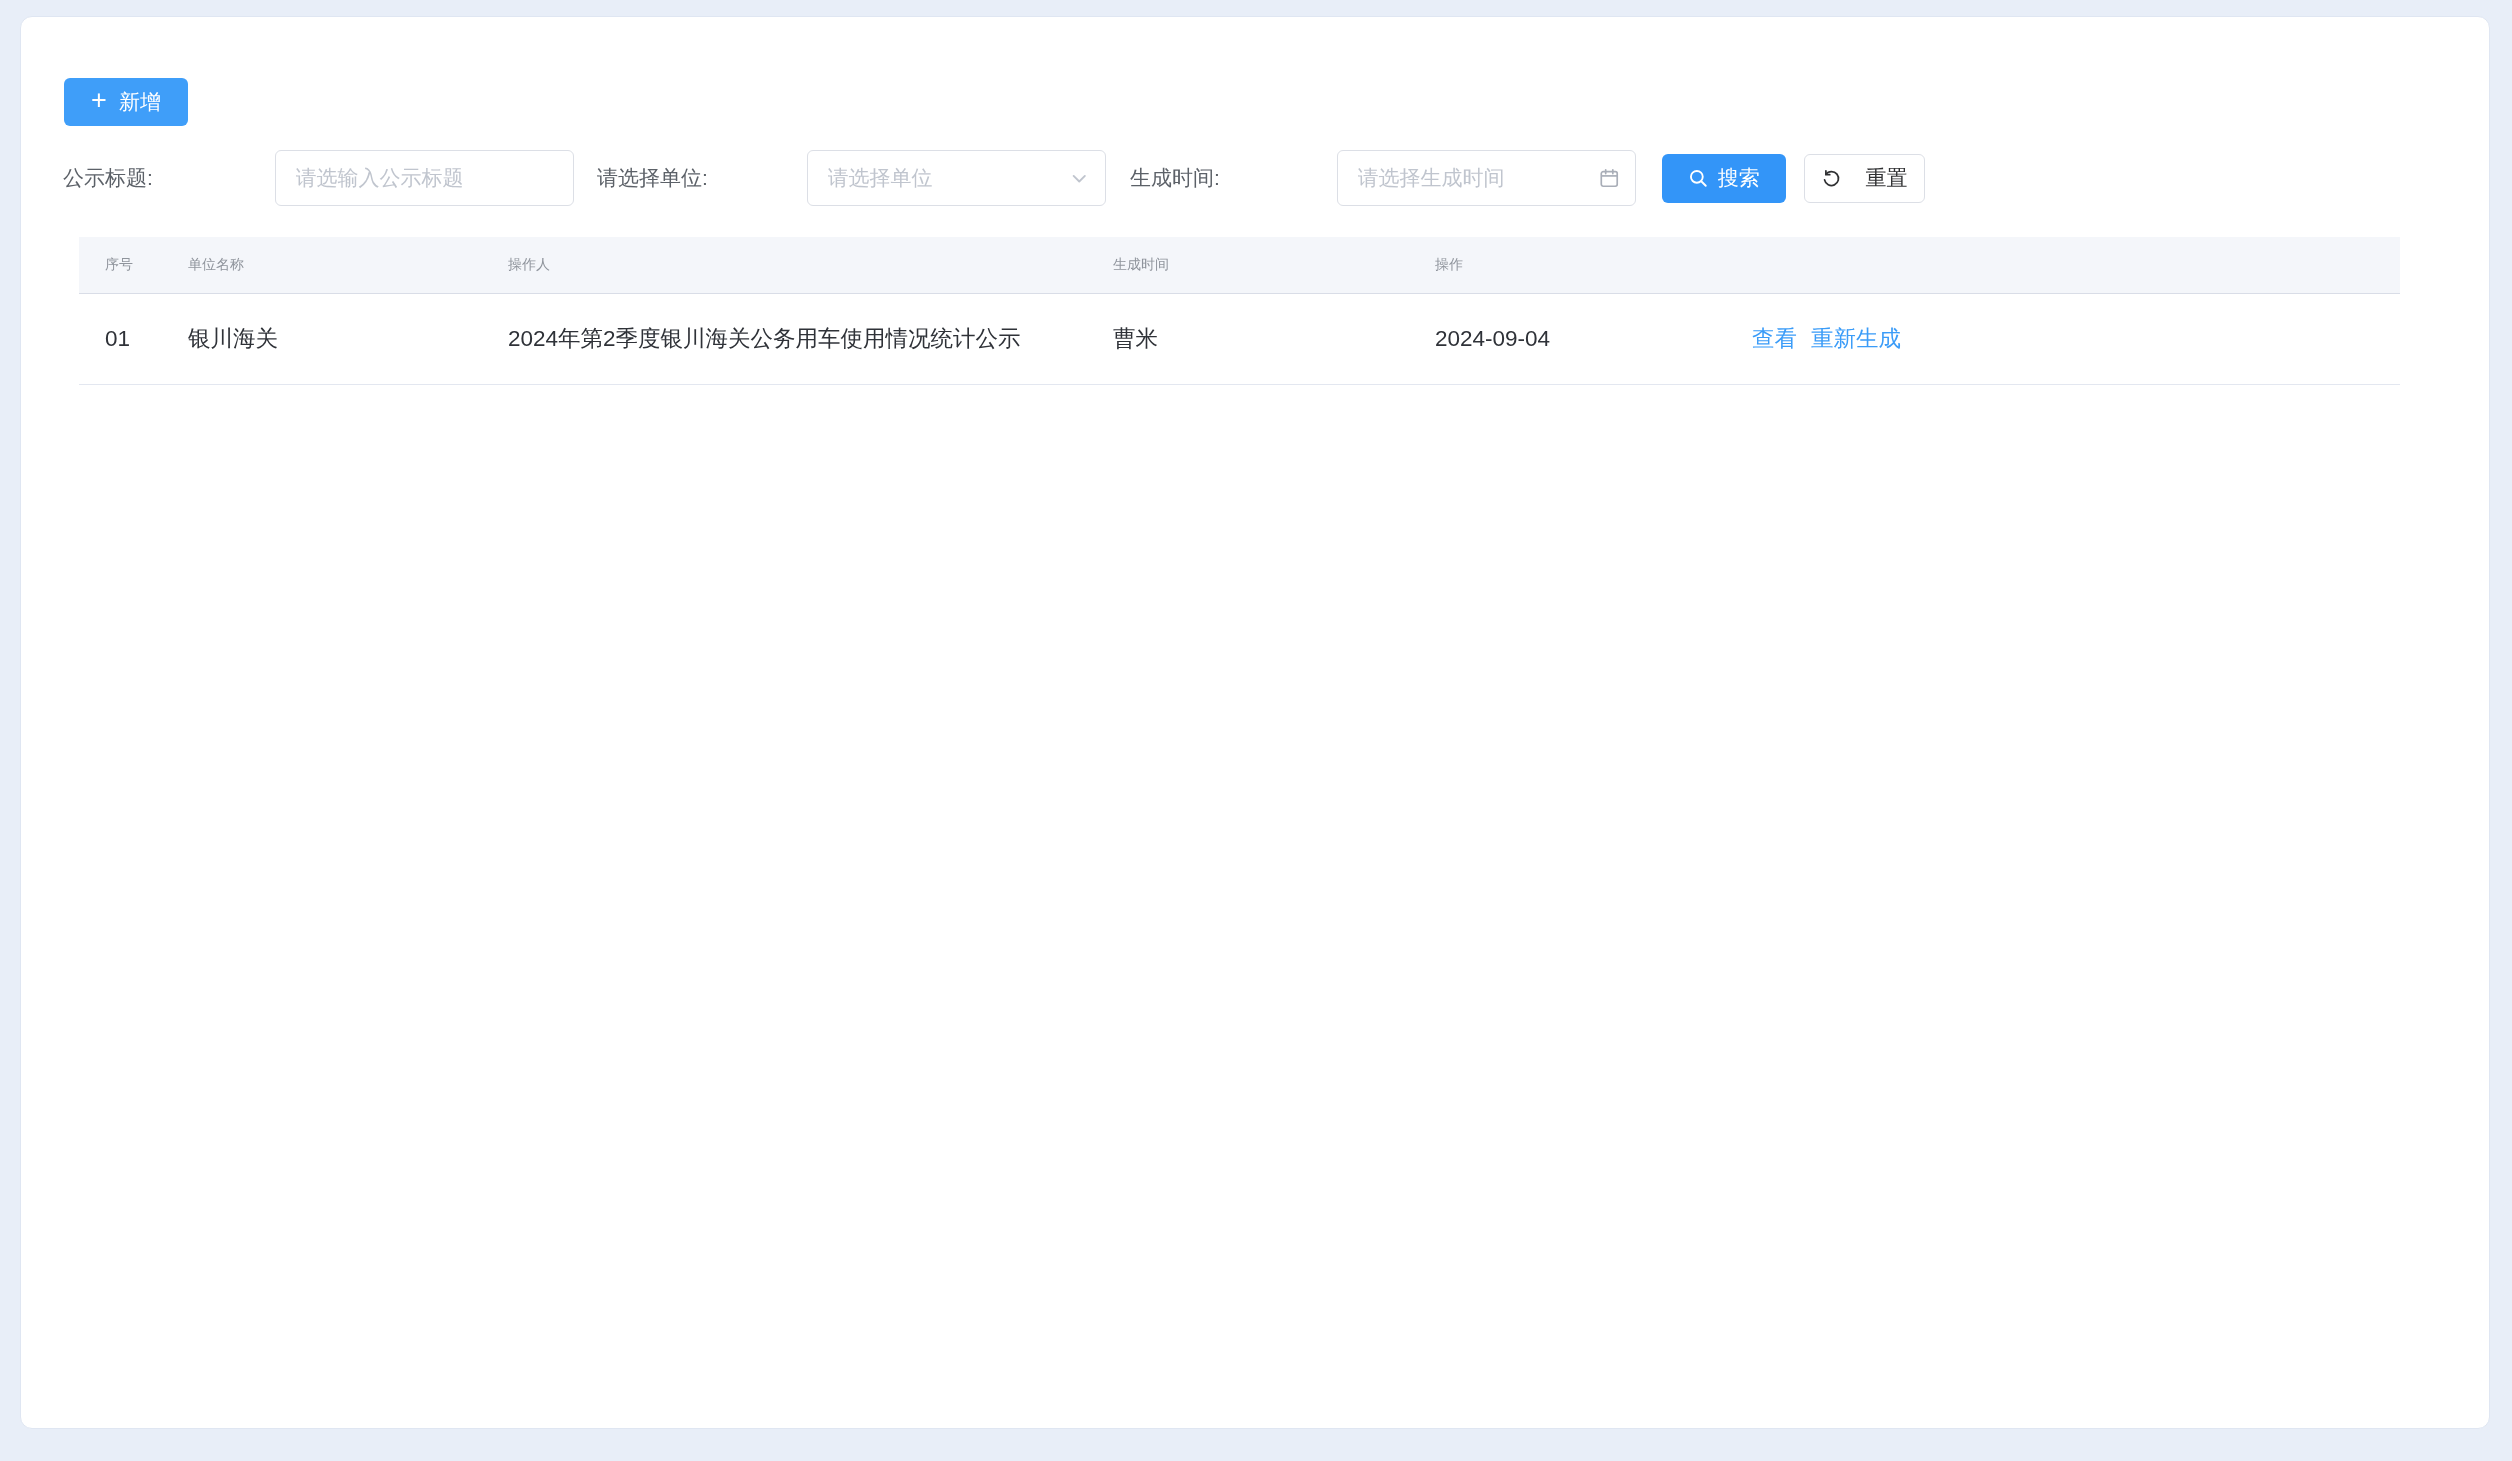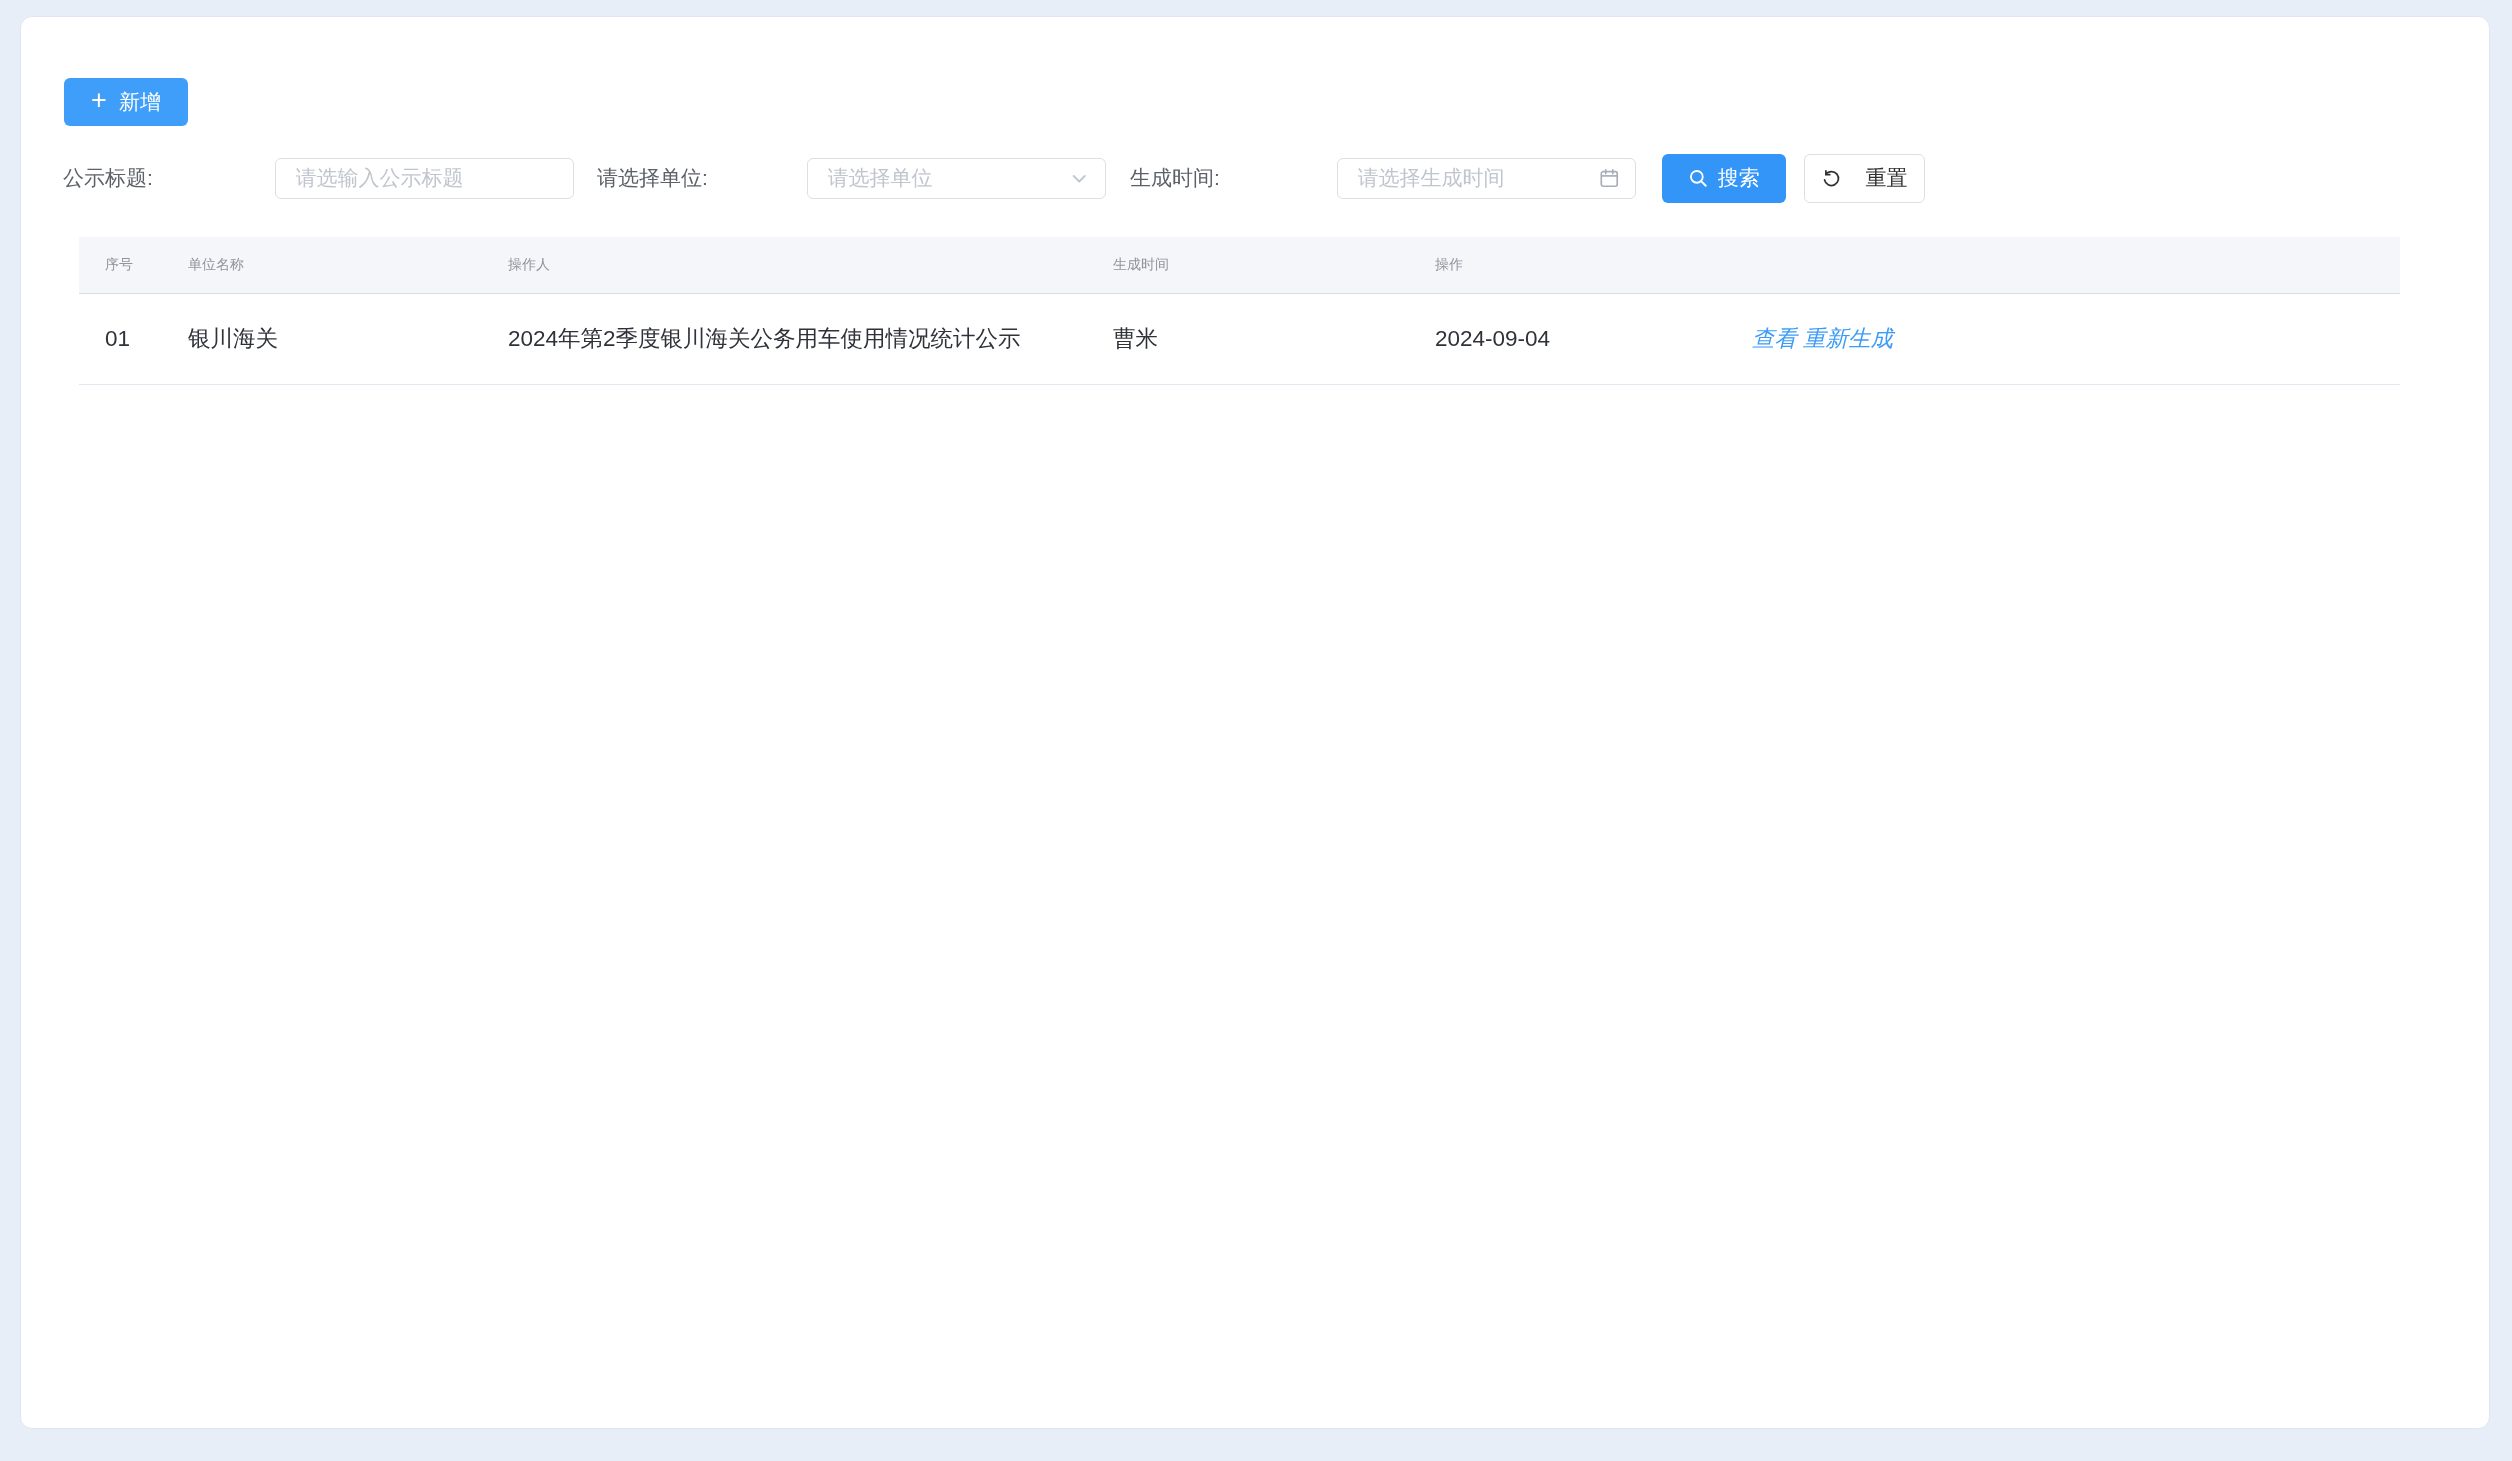--- a/index.html
+++ b/index.html
@@ -43,21 +43,21 @@
     display:flex; align-items:center;
   }
   .flabel {
     font-size:21px;
     color:#5c6168;
     white-space:nowrap;
   }
   .flabel.l1 { width:212px; }
   .flabel.l2 { width:210px; margin-left:23px; }
   .flabel.l3 { width:207px; margin-left:24px; }
-  .fwrap { position:relative; width:299px; height:41px; }
+  .fwrap { position:relative; width:299px; height:56px; }
   .fwrap input {
     width:100%; height:100%;
     border:1.5px solid #dcdfe6;
     border-radius:6px;
     padding:0 19.5px;
     font-size:21px;
     font-family:inherit;
     color:#303133;
     background:#fff;
     outline:none;
@@ -124,21 +124,21 @@
     height:91px;
     border-bottom:1.5px solid #e3e7f0;
     background:#ffffff;
   }
   .trow .cell {
     font-size:22.5px;
     color:#2f3238;
     padding-left:26px;
     white-space:nowrap;
   }
-  .cell.actions { display:flex; gap:6px;font-style:italic; }
+  .cell.actions { display:flex; gap:14px; }
   .link {
     color:#3b9cf8;
     text-decoration:none;
     font-size:22.5px;
     cursor:pointer;
     white-space:nowrap;
   }
   .icon-svg { display:block; }
 </style>
 </head>

